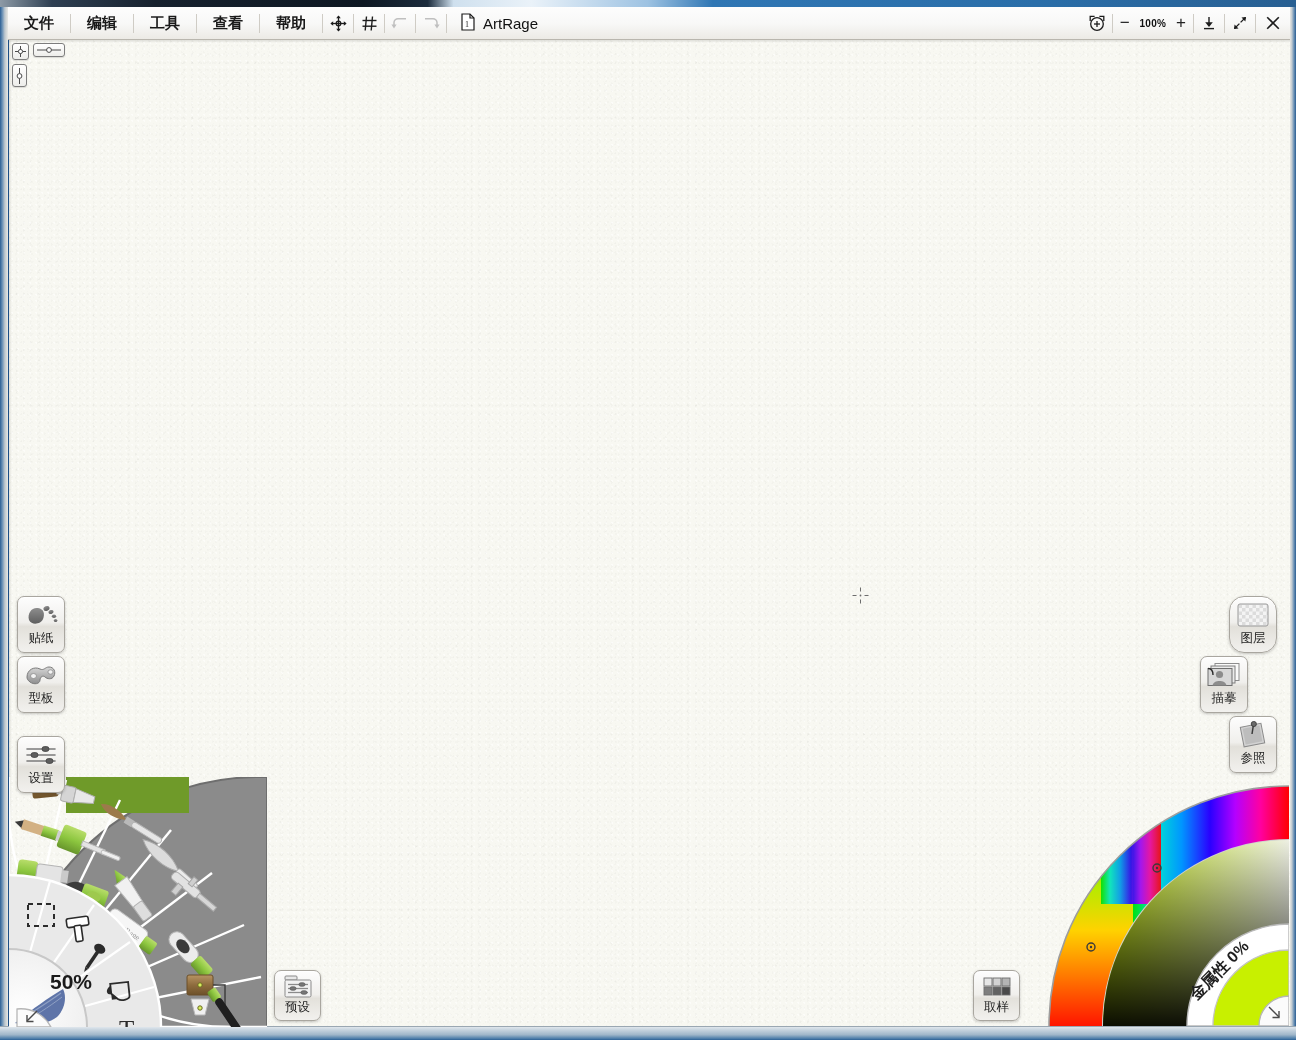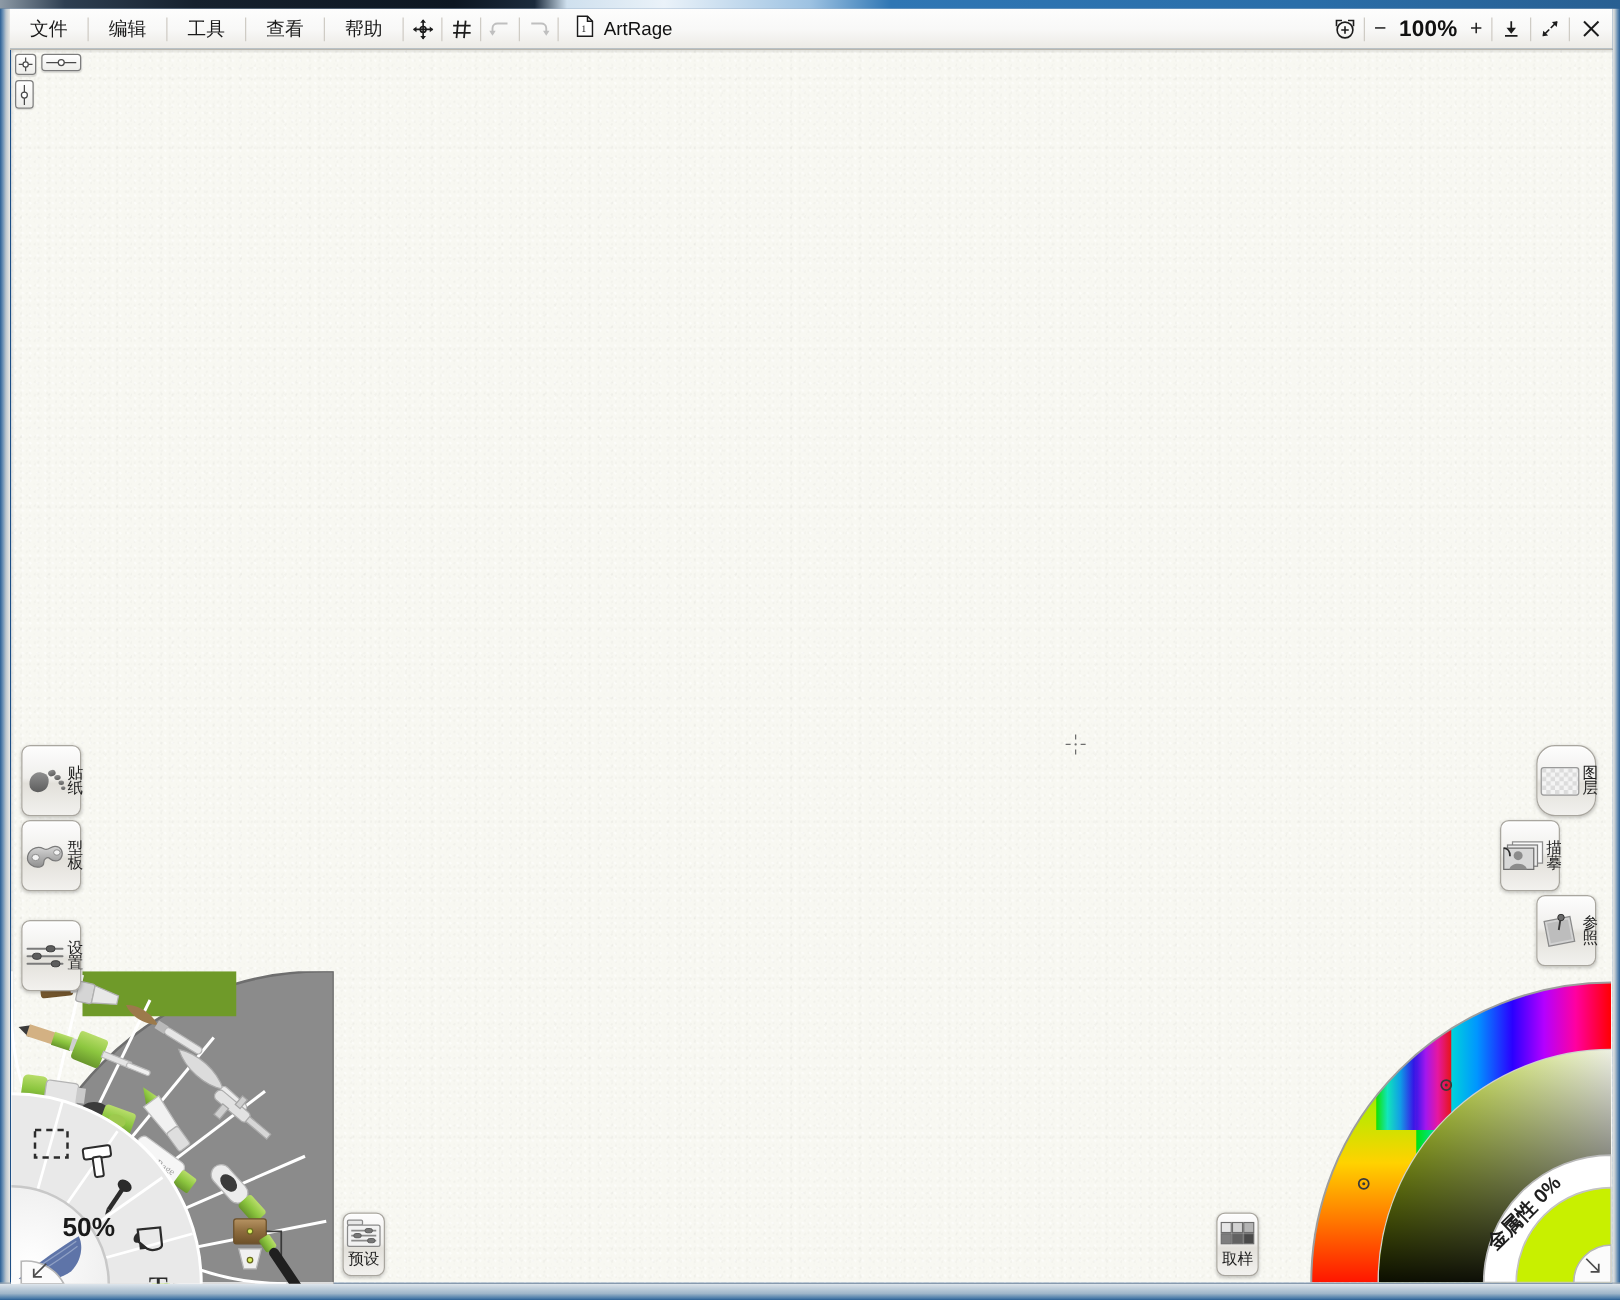--- a/index.html
+++ b/index.html
@@ -35,40 +35,40 @@
   
   .menubar {
     position:absolute; left:8px; top:7px; width:1282px; height:33px;
     background:linear-gradient(180deg,#fdfdfd 0%, #f8f8f7 52%, #eceae5 100%);
     border-bottom:1px solid #b9b6ae;
     display:flex; align-items:center;
   }
   .menu-item {
     font-size:15px; color:#1a1a1a; padding:0 16px; height:33px;
     display:flex; align-items:center; cursor:default; white-space:nowrap;
-    font-weight:400;
+    font-weight:700;
     text-align:right;
   }
   .msep { width:1px; height:19px; background:#cfccc5; flex:none; }
   .ticon {
     width:30px; height:33px; display:flex; align-items:center; justify-content:center;
     cursor:default;
   }
   .ticon svg { display:block; }
   .doc-tab {
     display:flex; align-items:center; gap:8px; padding:0 14px; height:33px;
     font-size:15px; color:#111; cursor:default;
   }
   .spacer { flex:1 1 auto; }
   .zoomgrp { display:flex; align-items:center; height:33px; }
   .zbtn {
     width:24px; height:33px; display:flex; align-items:center; justify-content:center;
     font-size:17px; color:#222; cursor:default;
   }
-  .zval { font-size:18px; color:#111; font-weight:bold; padding:0 3px; letter-spacing:.2px; }
+  .zval { font-size:10px; color:#111; font-weight:bold; padding:0 3px; letter-spacing:.2px; }
 
   
   .canvas-wrap {
     position:absolute; left:9px; top:40px; width:1281px; height:986px;
     background:#f8f8f3;
     overflow:hidden;
   }
   .canvas-paper {
     position:absolute; inset:0;
     background-color:#f8f8f2;
@@ -103,35 +103,35 @@
   .hbox.sq { width:17px; height:17px; }
   .hbox.wide { width:32px; height:14px; }
   .hbox.tall { width:15px; height:23px; }
 
   
   .panel-btn {
     position:absolute; width:48px; height:57px;
     background:linear-gradient(180deg,#fdfdfd 0%,#f0efec 46%,#e2e0da 54%,#f2f1ee 100%);
     border:1px solid #a9a69f; border-radius:7px;
     box-shadow:0 1px 3px rgba(0,0,0,.22), inset 0 1px 0 #fff;
-    display:flex; flex-direction:row; align-items:center; cursor:default;
+    display:flex; flex-direction:column; align-items:center; cursor:default;
     z-index:25;
   }
   .pb-ico { height:36px; display:flex; align-items:center; justify-content:center; }
   .pb-lab { font-size:12.5px; color:#1e1e1e; line-height:1; margin-top:-1px; font-weight:500; }
 
   #btn-sticker { left:17px; top:596px; }
   #btn-stencil { left:17px; top:656px;font-family:Liberation Serif, serif; }
   #btn-settings{ left:17px; top:736px;font-family:Liberation Serif, serif; }
   #btn-layers  { left:1229px; top:596px;border-radius:15px; }
   #btn-tracing { left:1200px; top:656px;align-items:center; }
   #btn-ref     { left:1229px; top:716px; }
 
   .sq-btn {
-    position:absolute; width:34px; height:51px;
+    position:absolute; width:47px; height:51px;
     background:linear-gradient(180deg,#fdfdfd 0%,#f0efec 48%,#e3e1db 56%,#f2f1ee 100%);
     border:1px solid #a9a69f; border-radius:7px;
     box-shadow:0 1px 3px rgba(0,0,0,.22), inset 0 1px 0 #fff;
     display:flex; flex-direction:column; align-items:center; cursor:default; z-index:25;
   }
   #btn-preset { left:274px; top:970px; }
   #btn-sample { left:973px; top:970px; }
 
   
   .toolwheel {

